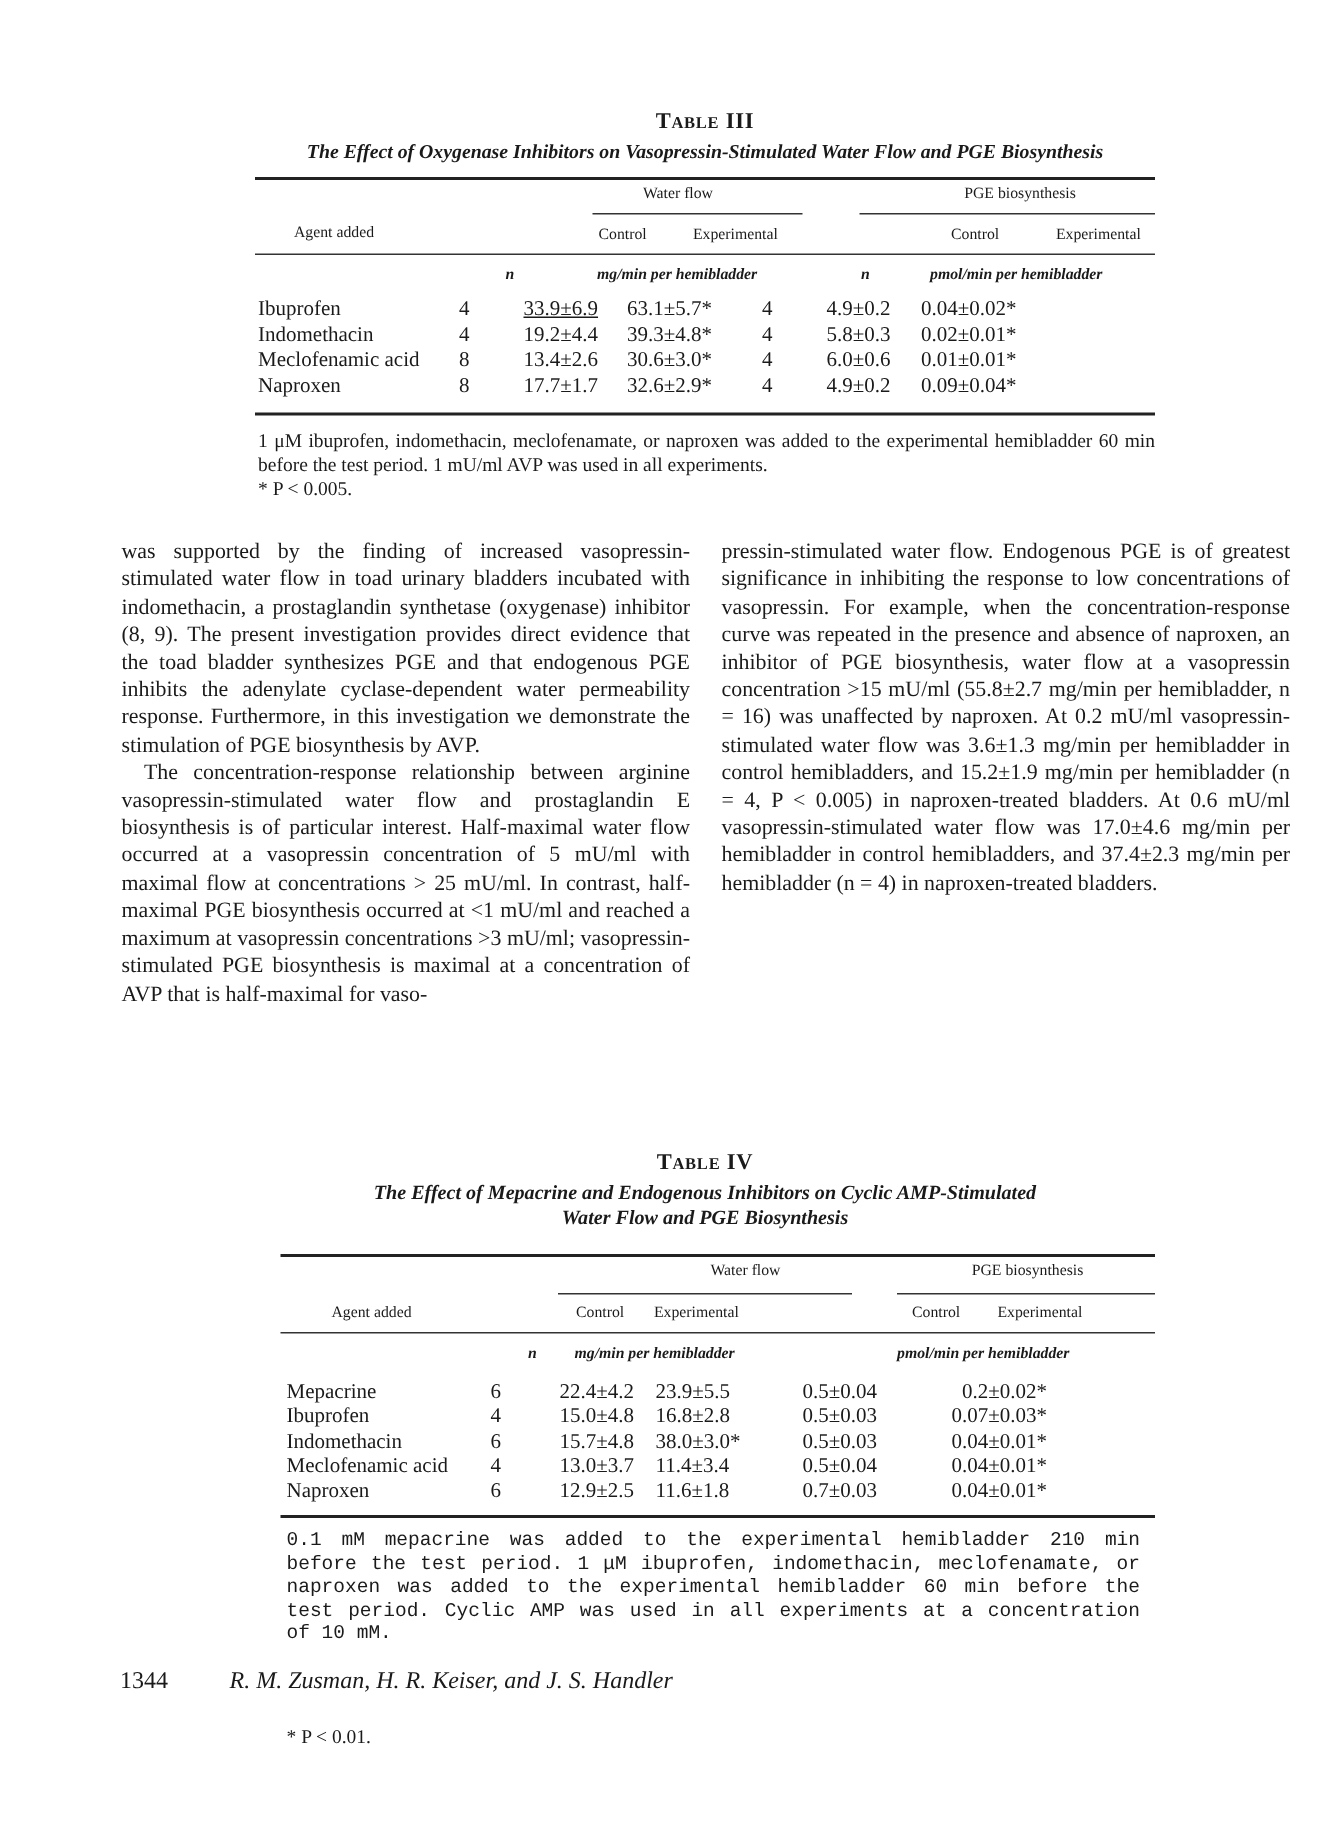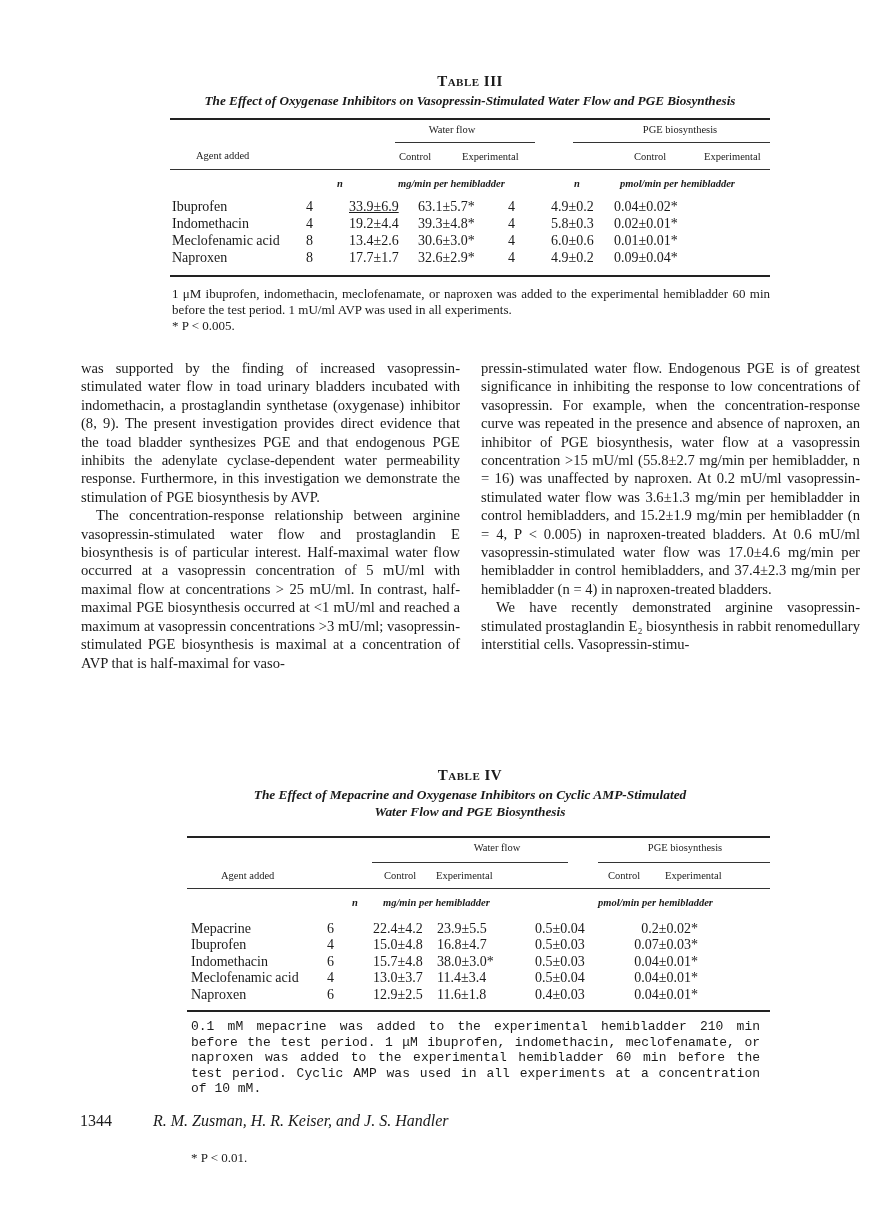--- a/index.html
+++ b/index.html
@@ -88,25 +88,24 @@
   <div class="note" style="left:172px; top:286px; width:598px;">1 μM ibuprofen, indomethacin, meclofenamate, or naproxen was added to the experimental hemibladder 60 min before the test period. 1 mU/ml AVP was used in all experiments.</div>
   <div class="note" style="left:172px; top:318px;">* P &lt; 0.005.</div>
 </div>
 
 <div class="col" style="left:81px; top:359px; width:379px;">
   <p>was supported by the finding of increased vasopressin-stimulated water flow in toad urinary bladders incubated with indomethacin, a prostaglandin synthetase (oxygenase) inhibitor (8, 9). The present investigation provides direct evidence that the toad bladder synthesizes PGE and that endogenous PGE inhibits the adenylate cyclase-dependent water permeability response. Furthermore, in this investigation we demonstrate the stimulation of PGE biosynthesis by AVP.</p>
   <p class="indent">The concentration-response relationship between arginine vasopressin-stimulated water flow and prostaglandin E biosynthesis is of particular interest. Half-maximal water flow occurred at a vasopressin concentration of 5 mU/ml with maximal flow at concentrations &gt; 25 mU/ml. In contrast, half-maximal PGE biosynthesis occurred at &lt;1 mU/ml and reached a maximum at vasopressin concentrations &gt;3 mU/ml; vasopressin-stimulated PGE biosynthesis is maximal at a concentration of AVP that is half-maximal for vaso-</p>
 </div>
 <div class="col" style="left:481px; top:359px; width:379px;">
   <p>pressin-stimulated water flow. Endogenous PGE is of greatest significance in inhibiting the response to low concentrations of vasopressin. For example, when the concentration-response curve was repeated in the presence and absence of naproxen, an inhibitor of PGE biosynthesis, water flow at a vasopressin concentration &gt;15 mU/ml (55.8±2.7 mg/min per hemibladder, n = 16) was unaffected by naproxen. At 0.2 mU/ml vasopressin-stimulated water flow was 3.6±1.3 mg/min per hemibladder in control hemibladders, and 15.2±1.9 mg/min per hemibladder (n = 4, P &lt; 0.005) in naproxen-treated bladders. At 0.6 mU/ml vasopressin-stimulated water flow was 17.0±4.6 mg/min per hemibladder in control hemibladders, and 37.4±2.3 mg/min per hemibladder (n = 4) in naproxen-treated bladders.</p>
-  <p class="indent">We have recently demonstrated arginine vasopressin-stimulated prostaglandin E₂ biosynthesis in rabbit renomedullary interstitial cells. Vasopressin-stimu-</p>
 </div>
 
 <div class="abs table-label" style="top:767px;">Table IV</div>
-<div class="abs table-caption" style="top:786px;">The Effect of Mepacrine and Oxygenase Inhibitors on Cyclic AMP-Stimulated</div>
+<div class="abs table-caption" style="top:786px;">The Effect of Mepacrine and Endogenous Inhibitors on Cyclic AMP-Stimulated</div>
 <div class="abs table-caption" style="top:803px;">Water Flow and PGE Biosynthesis</div>
 
 <div>
   <div class="rule" style="left:187px; top:836px; width:583px;"></div>
 
   <div class="th" style="left:372px; top:842px; width:250px; text-align:center;">Water flow</div>
   <div class="th" style="left:620px; top:842px; width:130px; text-align:center;">PGE biosynthesis</div>
   <div class="rule-thin" style="left:372px; top:862px; width:196px;"></div>
   <div class="rule-thin" style="left:598px; top:862px; width:172px;"></div>
 
@@ -127,21 +126,21 @@
     <div class="cell" style="left:327px; top:921px;">6</div>
     <div class="cell" style="left:373px; top:921px;">22.4±4.2</div>
     <div class="cell" style="left:437px; top:921px;">23.9±5.5</div>
     <div class="cell" style="left:535px; top:921px;">0.5±0.04</div>
     <div class="cell" style="left:604px; top:921px; width:94px; text-align:right;">0.2±0.02*</div>
   </div>
   <div>
     <div class="cell" style="left:191px; top:937px;">Ibuprofen</div>
     <div class="cell" style="left:327px; top:937px;">4</div>
     <div class="cell" style="left:373px; top:937px;">15.0±4.8</div>
-    <div class="cell" style="left:437px; top:937px;">16.8±4.7</div>
+    <div class="cell" style="left:437px; top:937px;">16.8±2.8</div>
     <div class="cell" style="left:535px; top:937px;">0.5±0.03</div>
     <div class="cell" style="left:604px; top:937px; width:94px; text-align:right;">0.07±0.03*</div>
   </div>
   <div>
     <div class="cell" style="left:191px; top:954px;">Indomethacin</div>
     <div class="cell" style="left:327px; top:954px;">6</div>
     <div class="cell" style="left:373px; top:954px;">15.7±4.8</div>
     <div class="cell" style="left:437px; top:954px;">38.0±3.0*</div>
     <div class="cell" style="left:535px; top:954px;">0.5±0.03</div>
     <div class="cell" style="left:604px; top:954px; width:94px; text-align:right;">0.04±0.01*</div>
@@ -152,21 +151,21 @@
     <div class="cell" style="left:373px; top:970px;">13.0±3.7</div>
     <div class="cell" style="left:437px; top:970px;">11.4±3.4</div>
     <div class="cell" style="left:535px; top:970px;">0.5±0.04</div>
     <div class="cell" style="left:604px; top:970px; width:94px; text-align:right;">0.04±0.01*</div>
   </div>
   <div>
     <div class="cell" style="left:191px; top:987px;">Naproxen</div>
     <div class="cell" style="left:327px; top:987px;">6</div>
     <div class="cell" style="left:373px; top:987px;">12.9±2.5</div>
     <div class="cell" style="left:437px; top:987px;">11.6±1.8</div>
-    <div class="cell" style="left:535px; top:987px;">0.4±0.03</div>
+    <div class="cell" style="left:535px; top:987px;">0.7±0.03</div>
     <div class="cell" style="left:604px; top:987px; width:94px; text-align:right;">0.04±0.01*</div>
   </div>
 
   <div class="rule" style="left:187px; top:1010px; width:583px;"></div>
 
   <div class="note" style="left:191px; top:1019px; width:569px;font-family:Liberation Mono, monospace;">0.1 mM mepacrine was added to the experimental hemibladder 210 min before the test period. 1 μM ibuprofen, indomethacin, meclofenamate, or naproxen was added to the experimental hemibladder 60 min before the test period. Cyclic AMP was used in all experiments at a concentration of 10 mM.</div>
   <div class="note" style="left:191px; top:1114px;margin-top:36px;">* P &lt; 0.01.</div>
 </div>
 
 <div class="abs footer-page" style="left:80px; top:1112px;">1344</div>

